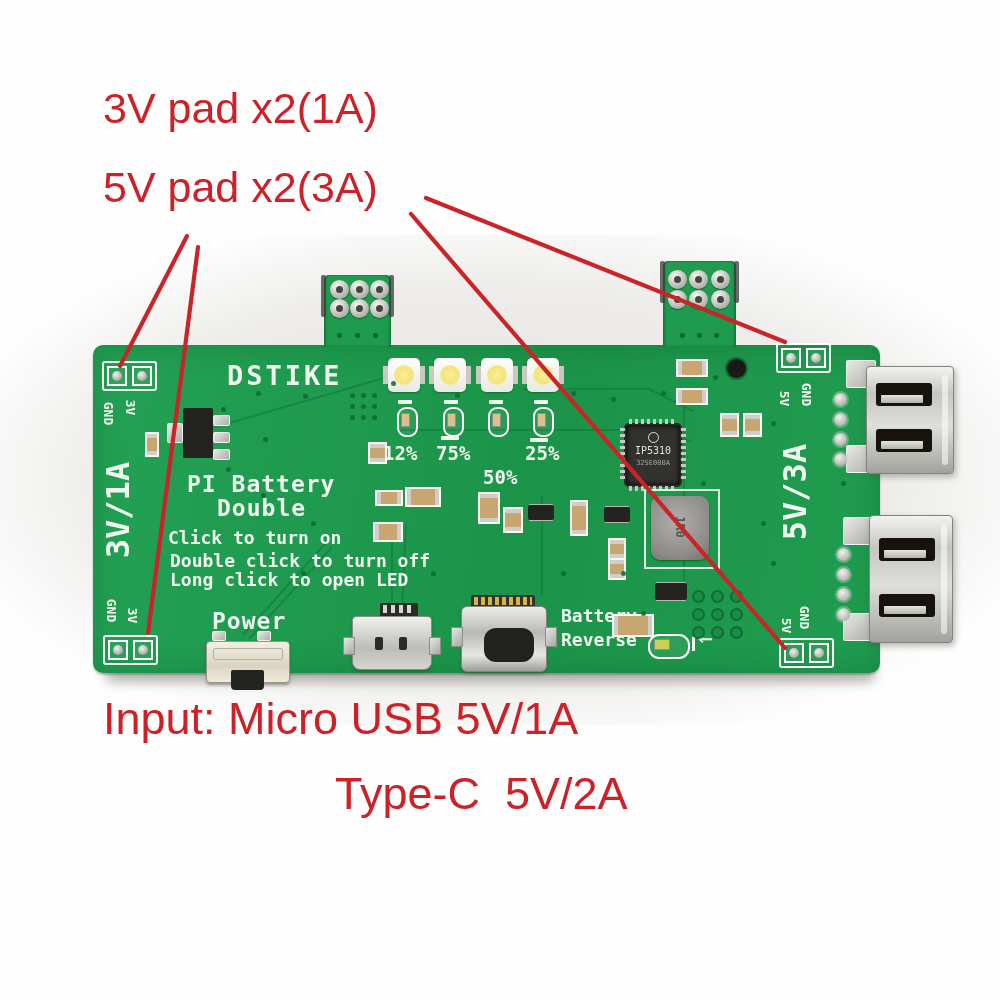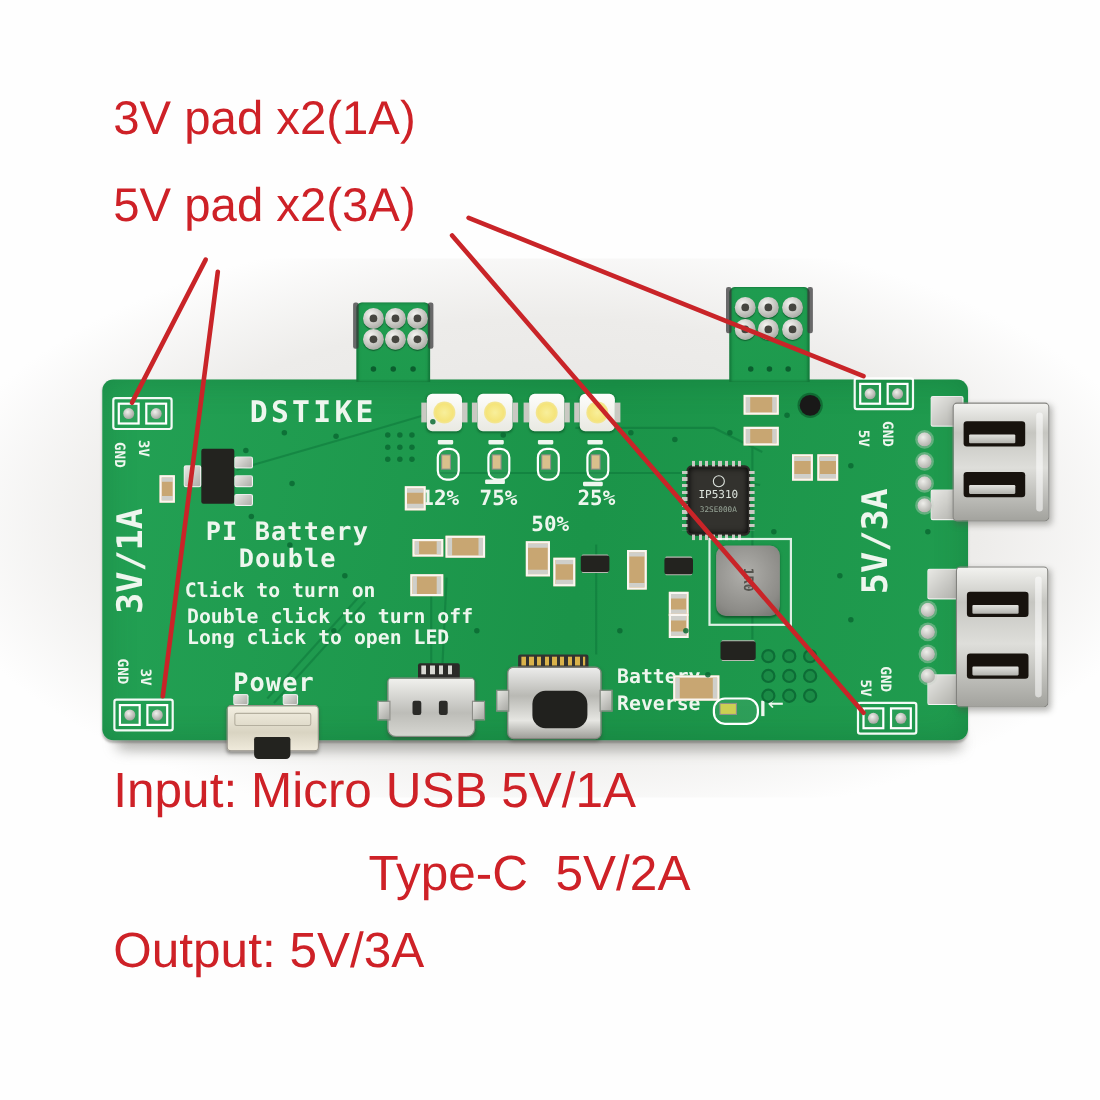--- a/index.html
+++ b/index.html
@@ -357,14 +357,13 @@
       <line x1="198" y1="247" x2="148" y2="633"></line>
       <line x1="426" y1="198" x2="785" y2="342"></line>
       <line x1="411" y1="214" x2="785" y2="648"></line>
     </g>
   </svg>
 
   <div class="annot" style="left:103px;top:84px;">3V pad x2(1A)</div>
   <div class="annot" style="left:103px;top:163px;">5V pad x2(3A)</div>
   <div class="annot big" style="left:103px;top:693px;">Input: Micro USB 5V/1A</div>
   <div class="annot big" style="left:291px;top:768px;margin-left:44px;">Type-C  5V/2A</div>
-  <div class="annot big" style="left:103px;top:838px;">Output: 5V/3A</div>
 </div>
 
 </body></html>

